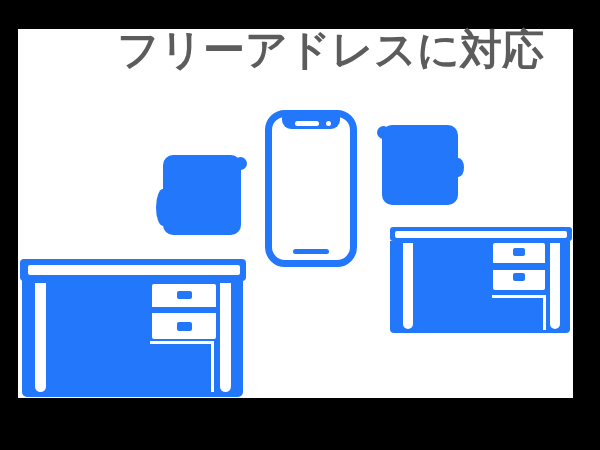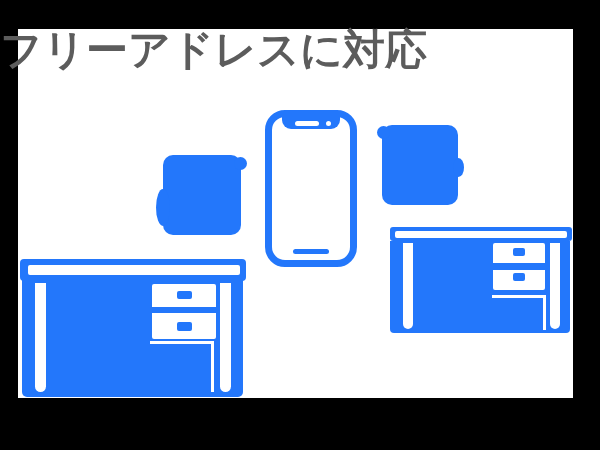--- a/index.html
+++ b/index.html
@@ -2,21 +2,21 @@
 <html style="--bg: #000000; --panel: #ffffff; --accent: #2377fb; --title: #5c5c5c;"><head>
 <meta charset="utf-8">
 <style>
   :root{
     --bg:#000000; --panel:#ffffff; --accent:#2377fb; --title:#5c5c5c;
   }
   html,body{margin:0;padding:0;background:#222;}
   #canvas{position:relative;width:600px;height:450px;background:var(--bg);overflow:hidden;
           font-family:"DejaVu Sans","Liberation Sans",sans-serif;}
   .panel{position:absolute;left:18px;top:29px;width:555px;height:369px;background:var(--panel);}
-  .title{position:absolute;left:0;top:27px;width:544px;text-align:left;margin:0;
+  .title{position:absolute;left:0;top:27px;width:544px;text-align:right;margin:0;
          font-size:42px;line-height:1.1;font-weight:bold;color:var(--title);letter-spacing:0;}
   
   .phone{position:absolute;left:265px;top:110px;width:92px;height:157px;box-sizing:border-box;
          border:7px solid var(--accent);border-radius:20px;background:var(--panel);}
   .notch{position:absolute;left:50%;top:0;transform:translateX(-50%);width:58px;height:12px;
          background:var(--accent);border-radius:0 0 9px 9px;}
   .speaker{position:absolute;left:13px;top:4px;width:24px;height:5px;border-radius:3px;background:var(--panel);}
   .camera{position:absolute;left:44px;top:4px;width:5px;height:5px;border-radius:50%;background:var(--panel);}
   .home-bar{position:absolute;left:50%;transform:translateX(-50%);bottom:6px;width:36px;height:5px;
             border-radius:3px;background:var(--accent);}

